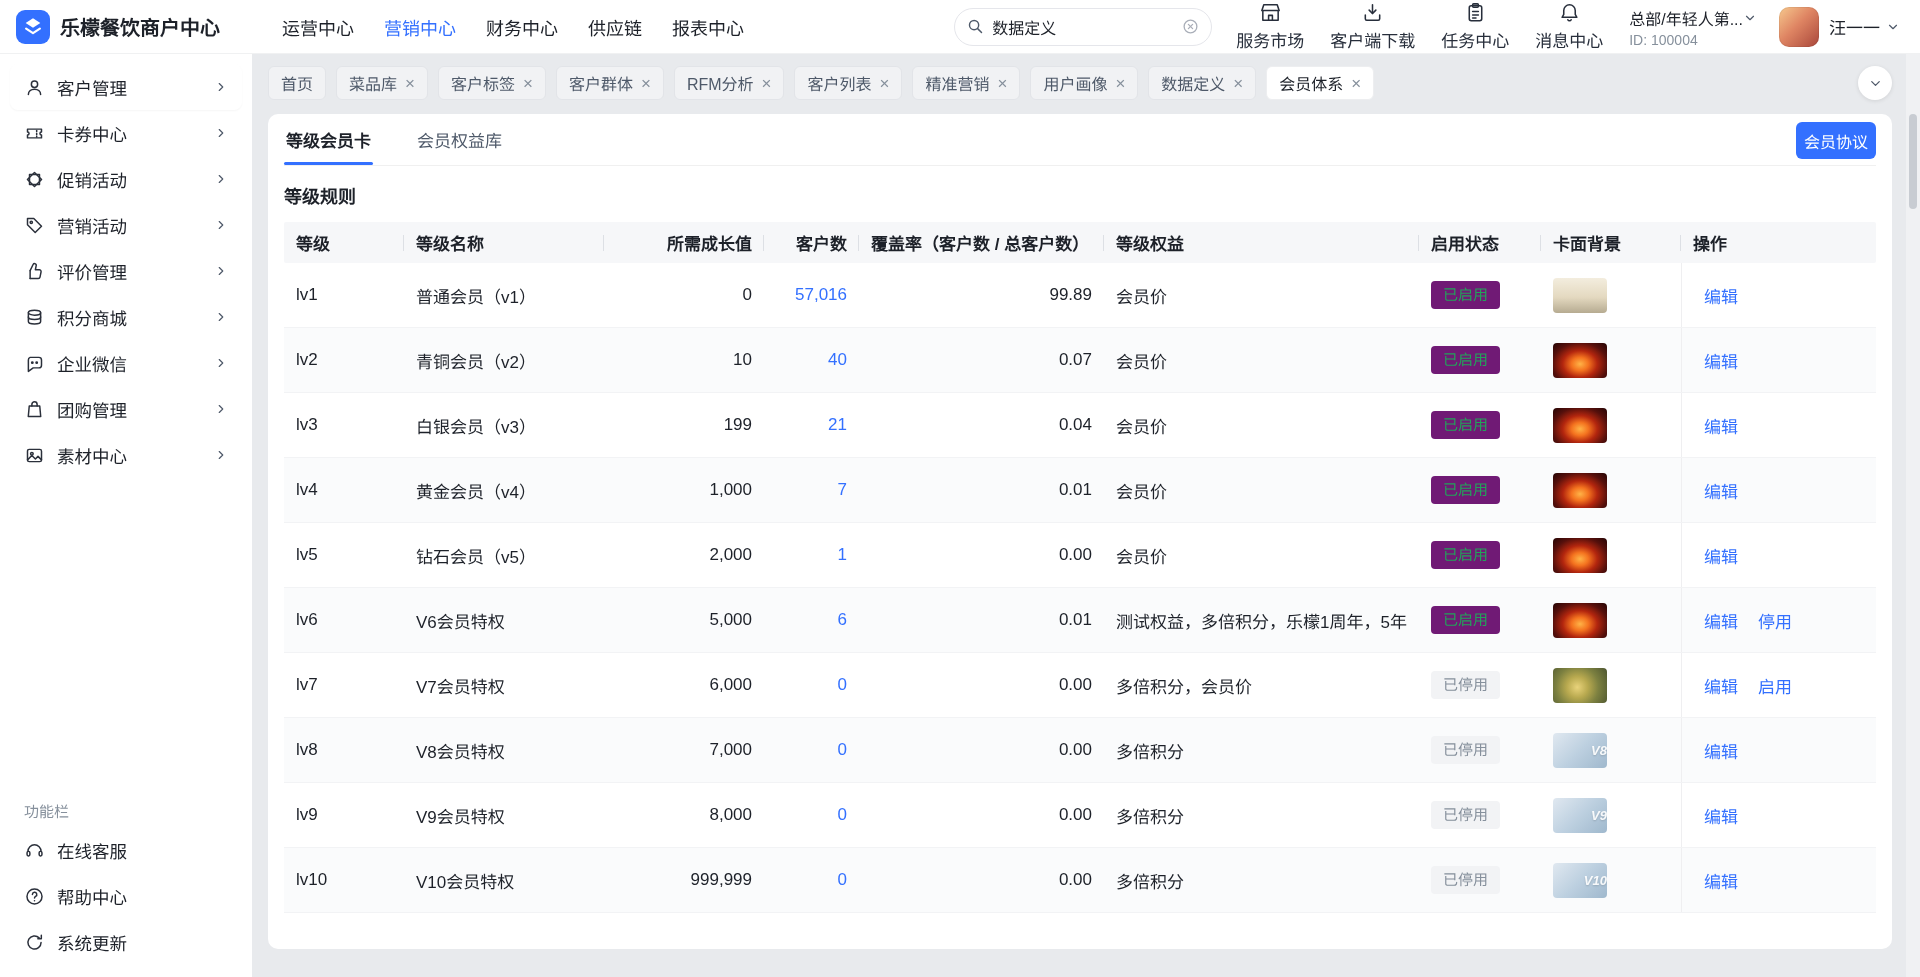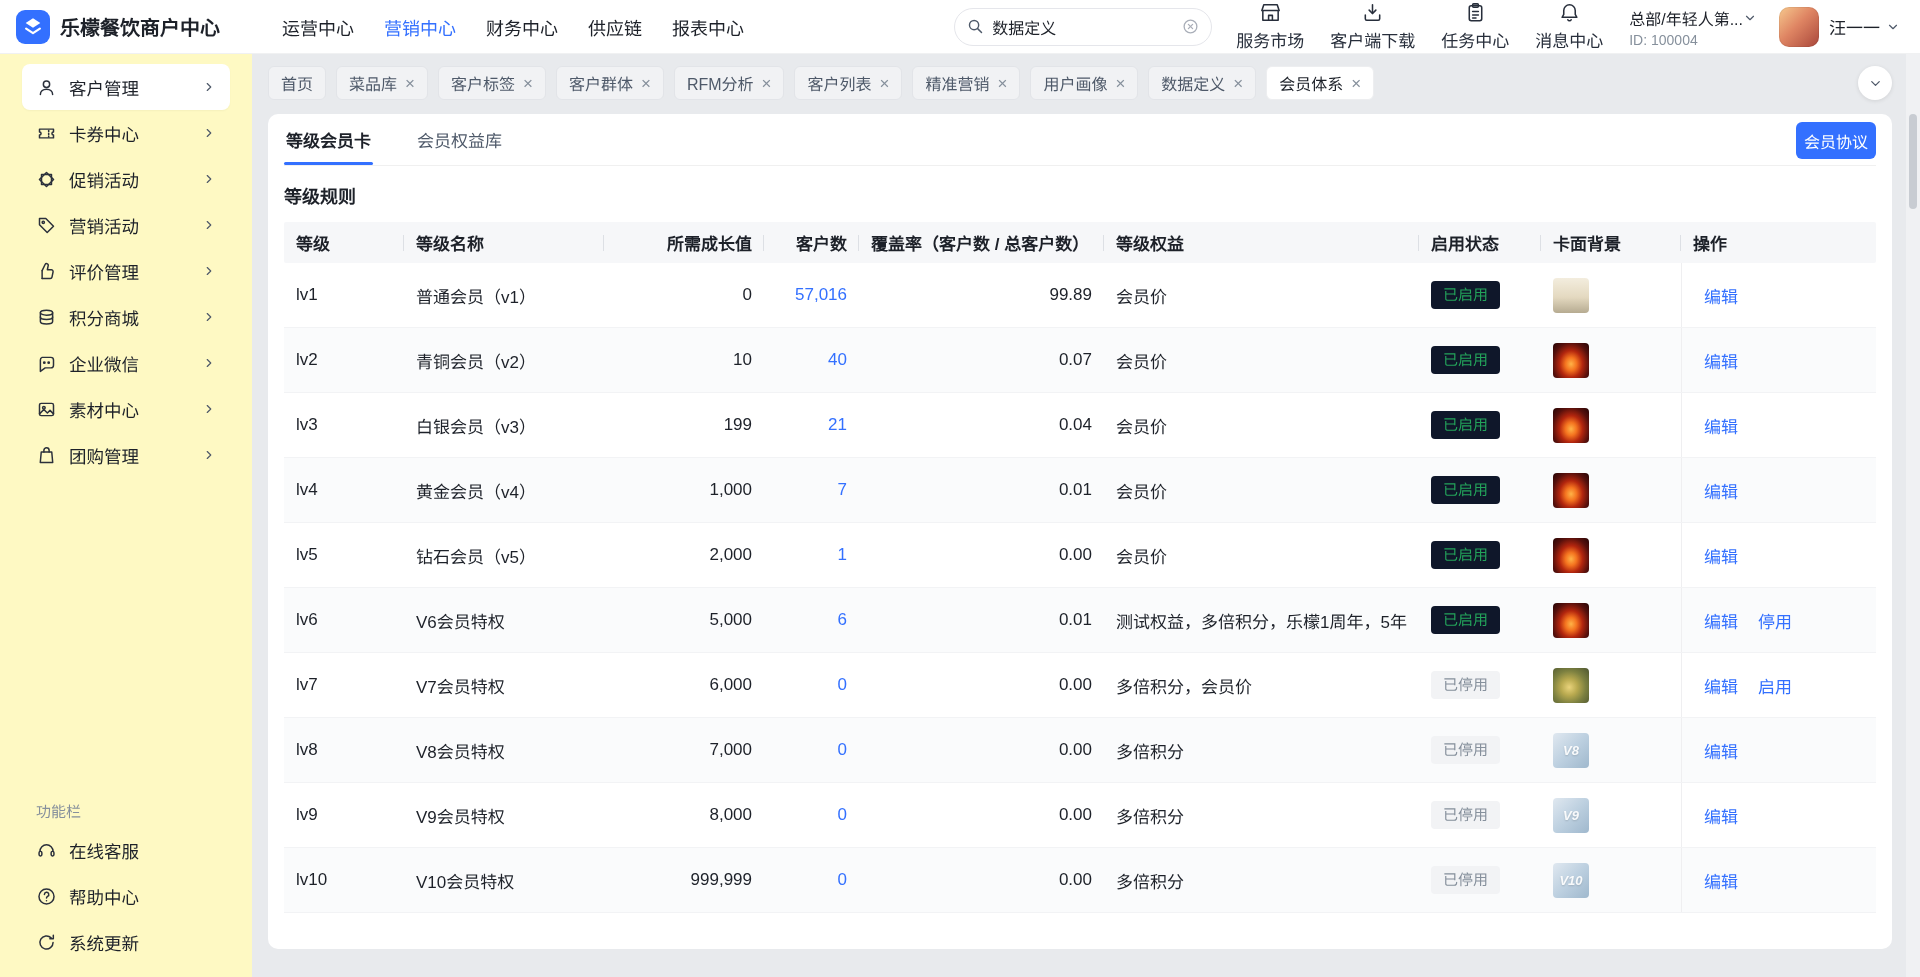--- a/index.html
+++ b/index.html
@@ -30,21 +30,21 @@
   .org{margin-left:26px;flex:none;cursor:pointer}
   .org-line1{display:flex;align-items:center;font-size:16px;white-space:nowrap}
   .org-line2{font-size:14px;color:#86909C;margin-top:2px}
   .avatar{width:40px;height:40px;border-radius:10px;margin-left:22px;flex:none;cursor:pointer;
     background:linear-gradient(135deg,#f6c98e 0%,#df8563 45%,#a8463a 100%);box-shadow:inset 0 0 0 1px rgba(0,0,0,.06)}
   .user{display:flex;align-items:center;gap:6px;margin-left:10px;flex:none;cursor:pointer}
   .user-name{font-size:17px;white-space:nowrap}
   .chev-down{color:#4E5969}
 
   
-  .sidebar{position:absolute;left:0;top:54px;bottom:0;width:252px;background:#fef9c3;display:flex;flex-direction:column;padding:10px 12px 12px}
+  .sidebar{position:absolute;left:0;top:54px;bottom:0;width:252px;background:#ffffff;display:flex;flex-direction:column;padding:10px 0 12px}
   .side-item{height:46px;margin:0 10px;border-radius:8px;display:flex;align-items:center;gap:12px;padding:0 14px;font-size:17.5px;color:#1D2129;cursor:pointer;flex:none}
   .side-item.active{background:#fff;box-shadow:0 1px 2px rgba(0,0,0,.04)}
   .side-item .icon{color:#2B303B}
   .side-item .chev{margin-left:auto;color:#4E5969}
   .side-spacer{flex:1}
   .side-section-label{padding:0 24px;margin:8px 0 6px;font-size:15px;color:#86909C}
 
   
   .main{margin-left:252px;height:923px;padding:12px 28px 0 16px;position:relative}
   .chips-row{display:flex;align-items:center;margin-bottom:14px}
@@ -69,23 +69,23 @@
   .th{padding:0 12px;position:relative;white-space:nowrap;overflow:hidden}
   .th:not(:last-child)::after{content:"";position:absolute;right:0;top:50%;transform:translateY(-50%);width:1px;height:16px;background:#DDE0E5}
   .trow{height:65px;align-items:center;border-bottom:1px solid #F2F3F5;font-size:17px}
   .trow:nth-child(even){background:#FAFBFC}
   .td{padding:0 12px;white-space:nowrap;overflow:hidden}
   .c-growth,.c-cust,.c-cov{text-align:right}
   .thead .c-cov{text-align:left}
   .link{color:#3370FF}
   .link:empty{display:none}
   .badge{display:inline-block;padding:5px 12px;border-radius:4px;font-size:15px;line-height:1.2}
-  .badge.on{background:#0f172a;color:#23A25A}
+  .badge.on{background:#701a75;color:#23A25A}
   .badge.off{background:#F2F3F5;color:#86909C}
-  .thumb{width:36px;height:35px;border-radius:4px;display:flex;align-items:center;justify-content:center;overflow:hidden}
+  .thumb{width:54px;height:35px;border-radius:4px;display:flex;align-items:center;justify-content:flex-end;overflow:hidden}
   .thumb i{font-style:italic;font-weight:bold;font-size:13px;color:rgba(255,255,255,.92);text-shadow:0 1px 2px rgba(0,0,0,.15)}
   .thumb-building{background:linear-gradient(180deg,#F3EDDE 0%,#E4D9C0 55%,#B6AB91 100%)}
   .thumb-fire{background:radial-gradient(ellipse at 50% 60%,#FFB347 0%,#F4731F 22%,#B3260E 45%,#56100C 72%,#240505 100%)}
   .thumb-gold{background:radial-gradient(circle at 45% 55%,#E9D37B 0%,#B8A94F 30%,#7C8040 60%,#4C5530 100%)}
   .thumb-sky{background:linear-gradient(135deg,#E0E8F0 0%,#BDD0E0 50%,#9FB8CD 100%)}
   .c-ops{border-left:1px solid #EFEFF1;height:100%;display:flex;align-items:center;gap:20px;padding-left:22px}
 
   
   .scrollbar{position:absolute;top:54px;right:0;bottom:0;width:14px;background:#F0F1F3}
   .scroll-thumb{position:absolute;left:3px;top:60px;width:8px;height:95px;border-radius:4px;background:#C8CCD2;cursor:pointer}
@@ -309,41 +309,41 @@
     <span class="icon chev">
         <svg width="14" height="14" viewBox="0 0 24 24" fill="none" stroke="currentColor" stroke-width="2" stroke-linecap="round" stroke-linejoin="round">
           <path d="M9 6l6 6-6 6"></path>
         </svg>
       </span>
   </div>
 
   <div class="side-item">
     <span class="icon">
         <svg width="21" height="21" viewBox="0 0 24 24" fill="none" stroke="currentColor" stroke-width="1.7" stroke-linecap="round" stroke-linejoin="round">
+          <path d="M6 8h12l1.1 12H4.9z"></path>
+          <path d="M9 8V6.2a3 3 0 0 1 6 0V8"></path>
+        </svg>
+      </span>
+    <span>团购管理</span>
+    <span class="icon chev">
+        <svg width="14" height="14" viewBox="0 0 24 24" fill="none" stroke="currentColor" stroke-width="2" stroke-linecap="round" stroke-linejoin="round">
+          <path d="M9 6l6 6-6 6"></path>
+        </svg>
+      </span>
+  </div>
+
+  <div class="side-item">
+    <span class="icon">
+        <svg width="21" height="21" viewBox="0 0 24 24" fill="none" stroke="currentColor" stroke-width="1.7" stroke-linecap="round" stroke-linejoin="round">
           <rect x="4" y="5" width="16" height="14" rx="2"></rect>
           <circle cx="9" cy="10" r="1.5"></circle>
           <path d="M4 17l5-5 4 4 3-3 4 4"></path>
         </svg>
       </span>
     <span>素材中心</span>
-    <span class="icon chev">
-        <svg width="14" height="14" viewBox="0 0 24 24" fill="none" stroke="currentColor" stroke-width="2" stroke-linecap="round" stroke-linejoin="round">
-          <path d="M9 6l6 6-6 6"></path>
-        </svg>
-      </span>
-  </div>
-
-  <div class="side-item">
-    <span class="icon">
-        <svg width="21" height="21" viewBox="0 0 24 24" fill="none" stroke="currentColor" stroke-width="1.7" stroke-linecap="round" stroke-linejoin="round">
-          <path d="M6 8h12l1.1 12H4.9z"></path>
-          <path d="M9 8V6.2a3 3 0 0 1 6 0V8"></path>
-        </svg>
-      </span>
-    <span>团购管理</span>
     <span class="icon chev">
         <svg width="14" height="14" viewBox="0 0 24 24" fill="none" stroke="currentColor" stroke-width="2" stroke-linecap="round" stroke-linejoin="round">
           <path d="M9 6l6 6-6 6"></path>
         </svg>
       </span>
   </div>
 
   <div class="side-spacer"></div>
 
   <div class="side-section-label">功能栏</div>

